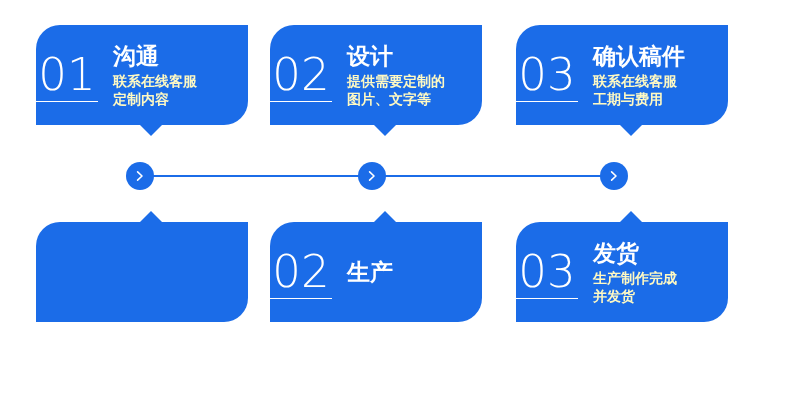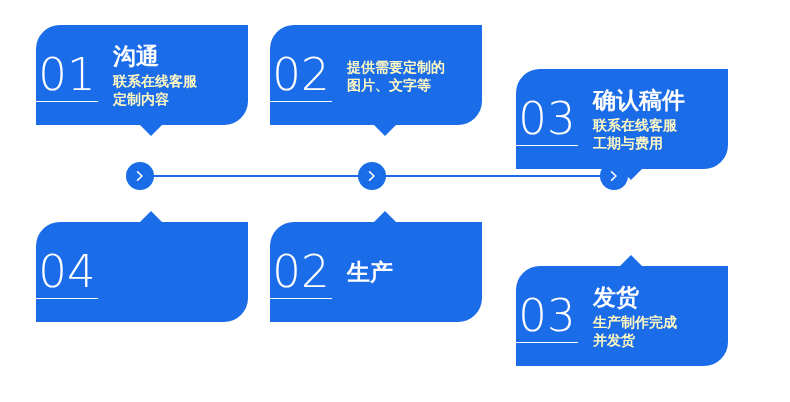--- a/index.html
+++ b/index.html
@@ -30,21 +30,21 @@
     box-sizing: border-box;
     display: flex;
     flex-direction: row;
     align-items: center;
   }
   .row-top  .card { top: 25px; }
   .row-bot  .card { top: 222px; }
 
   .col-1 { left: 36px; }
   .col-2 { left: 270px; }
-  .col-3 { left: 516px; margin-top: 44px; }
+  .col-3 { left: 516px; }
 
   
   .notch {
     position: absolute;
     left: 104px;
     width: 0;
     height: 0;
   }
   .notch-down {
     bottom: -11px;
@@ -161,20 +161,21 @@
       </div>
       <div class="notch notch-down"></div>
     </div>
 
     <div class="card col-2">
       <div class="num-wrap">
         <div class="num">02</div>
         <div class="num-rule"></div>
       </div>
       <div class="txt-wrap">
+        <div class="title">设计</div>
         <div class="desc">提供需要定制的
 图片、文字等</div>
       </div>
       <div class="notch notch-down"></div>
     </div>
 
     <div class="card col-3">
       <div class="num-wrap">
         <div class="num">03</div>
         <div class="num-rule"></div>
@@ -207,24 +208,20 @@
     <div class="conn-node node-3">
       <svg width="12" height="12" viewBox="0 0 12 12" aria-hidden="true">
         <path d="M3.6 1.8 L8.0 6 L3.6 10.2" fill="none" stroke="#ffffff" stroke-width="1.6" stroke-linecap="round" stroke-linejoin="round"></path>
       </svg>
     </div>
   </div>
 
   <div class="row-bot">
 
     <div class="card col-1">
-      <div class="num-wrap">
-        <div class="num">04</div>
-        <div class="num-rule"></div>
-      </div>
       <div class="txt-wrap">
       </div>
       <div class="notch notch-up"></div>
     </div>
 
     <div class="card col-2">
       <div class="num-wrap">
         <div class="num">02</div>
         <div class="num-rule"></div>
       </div>

